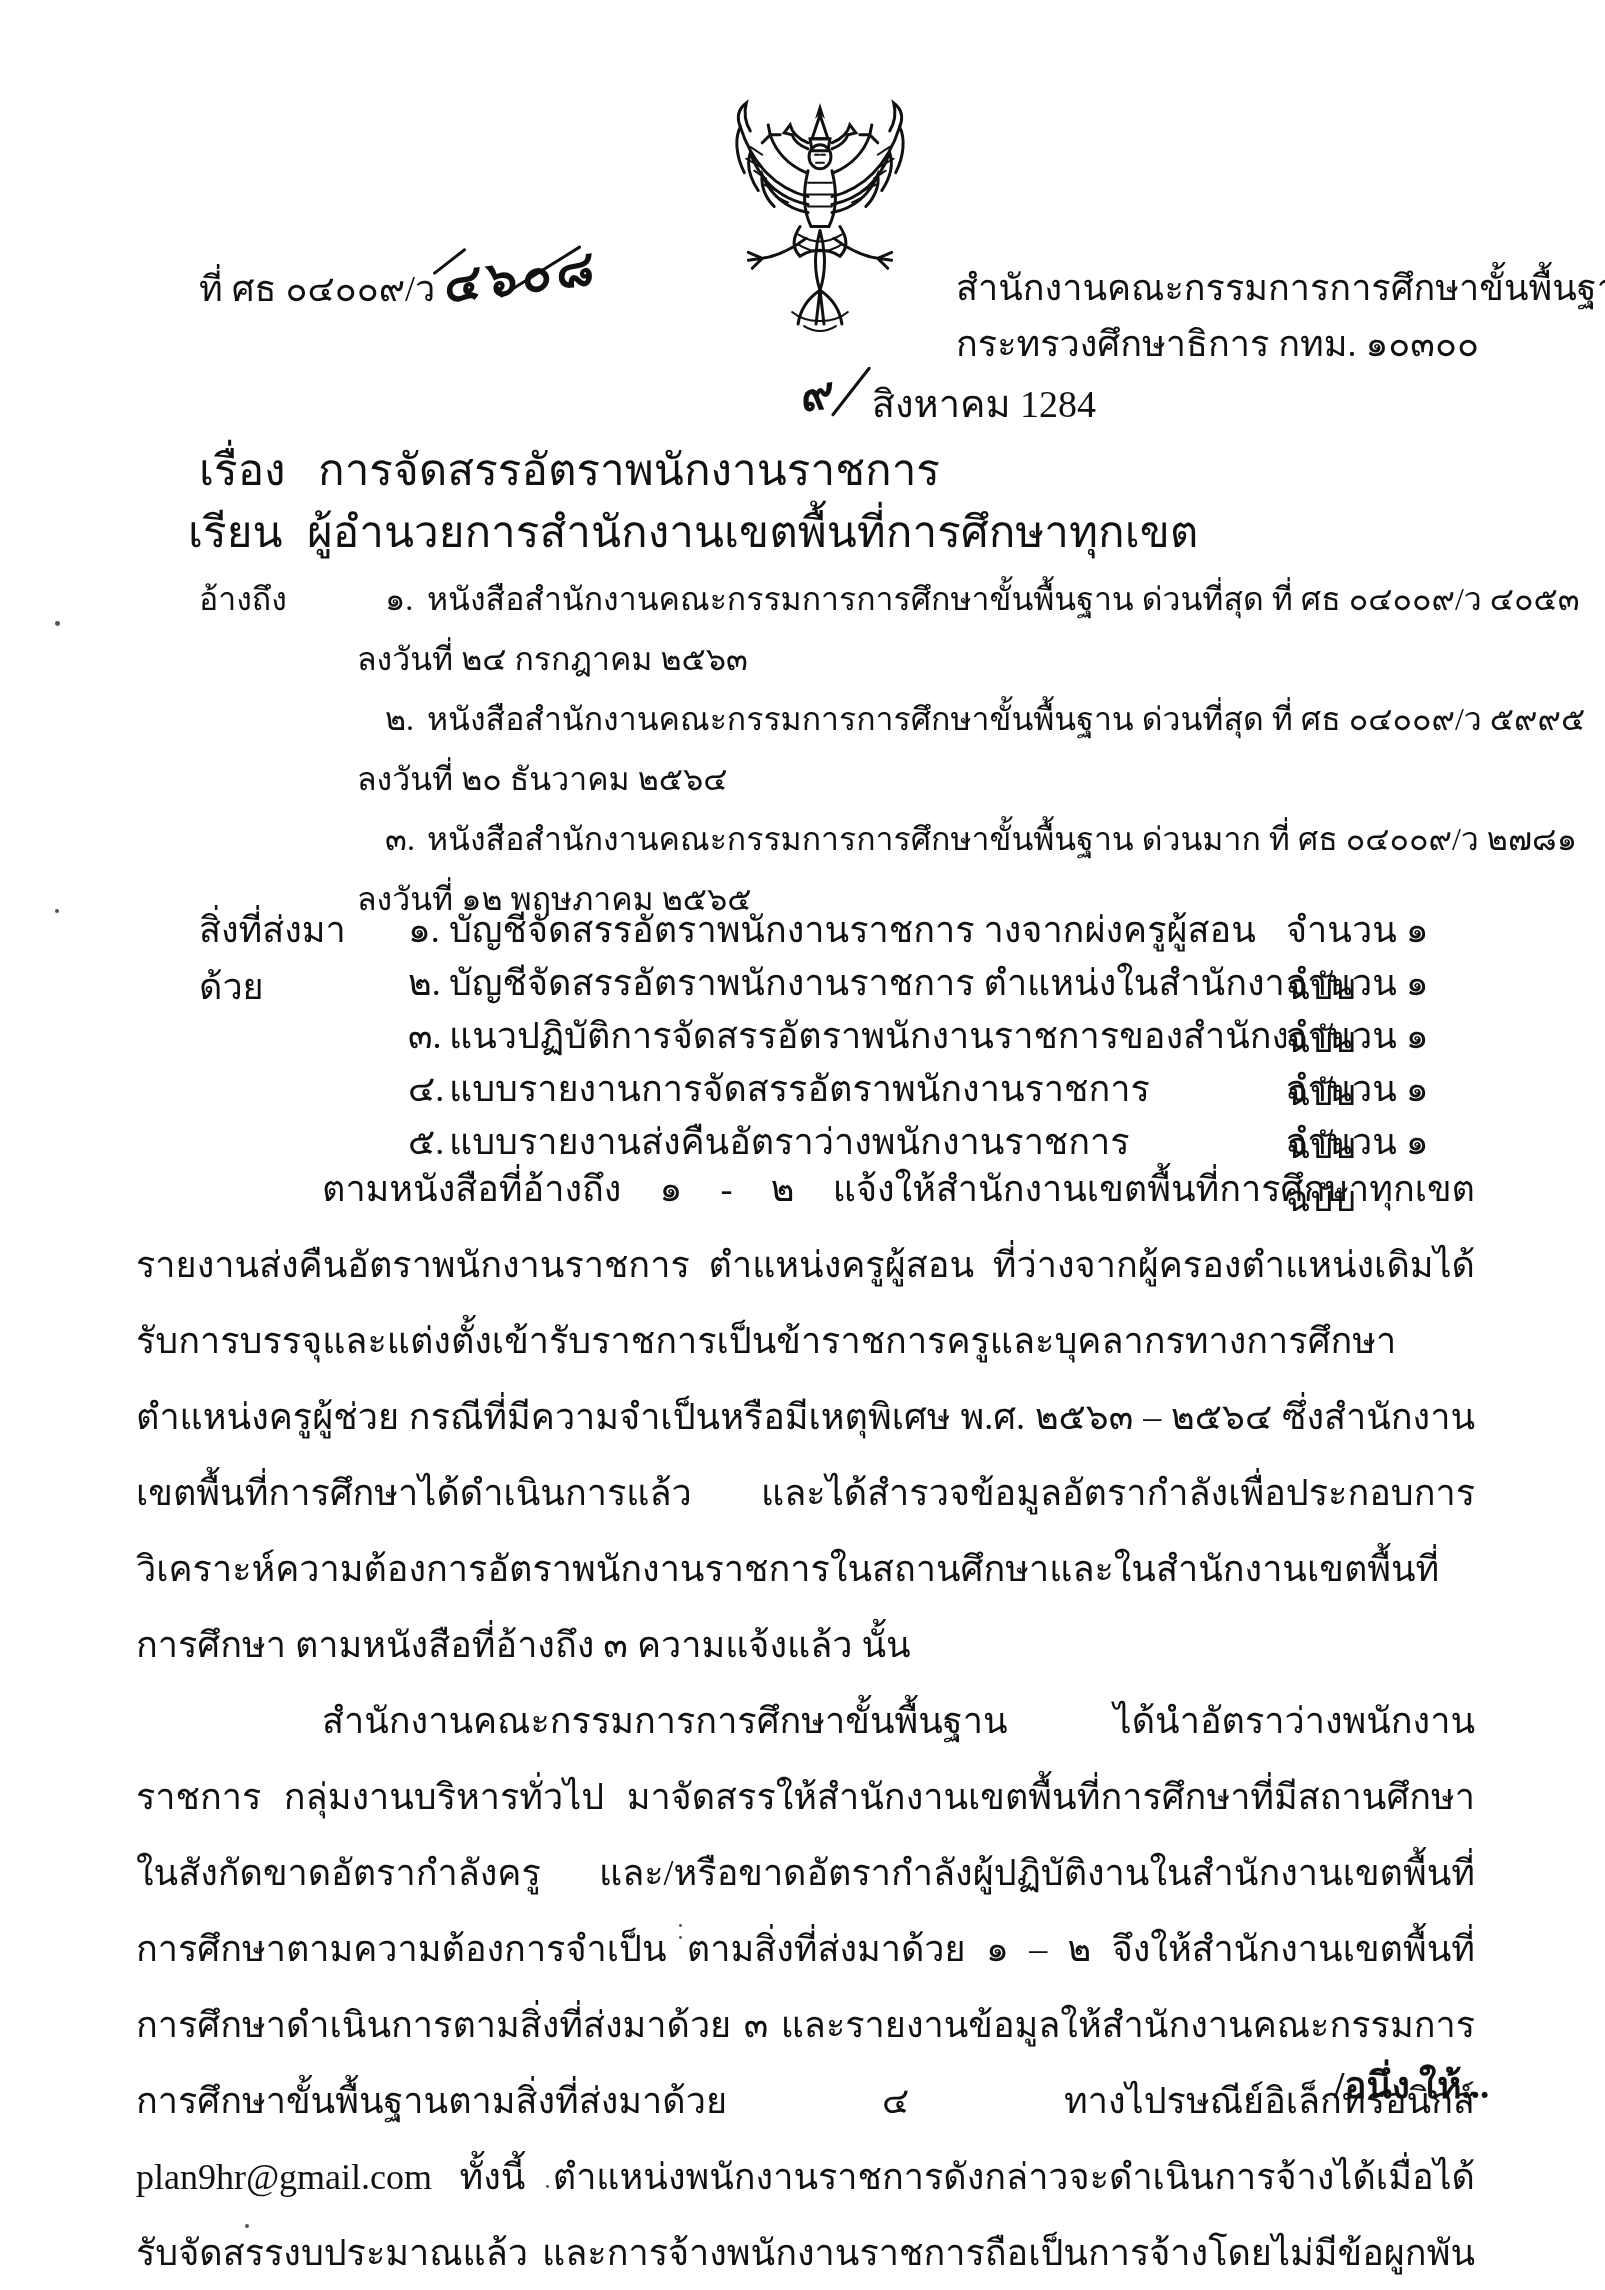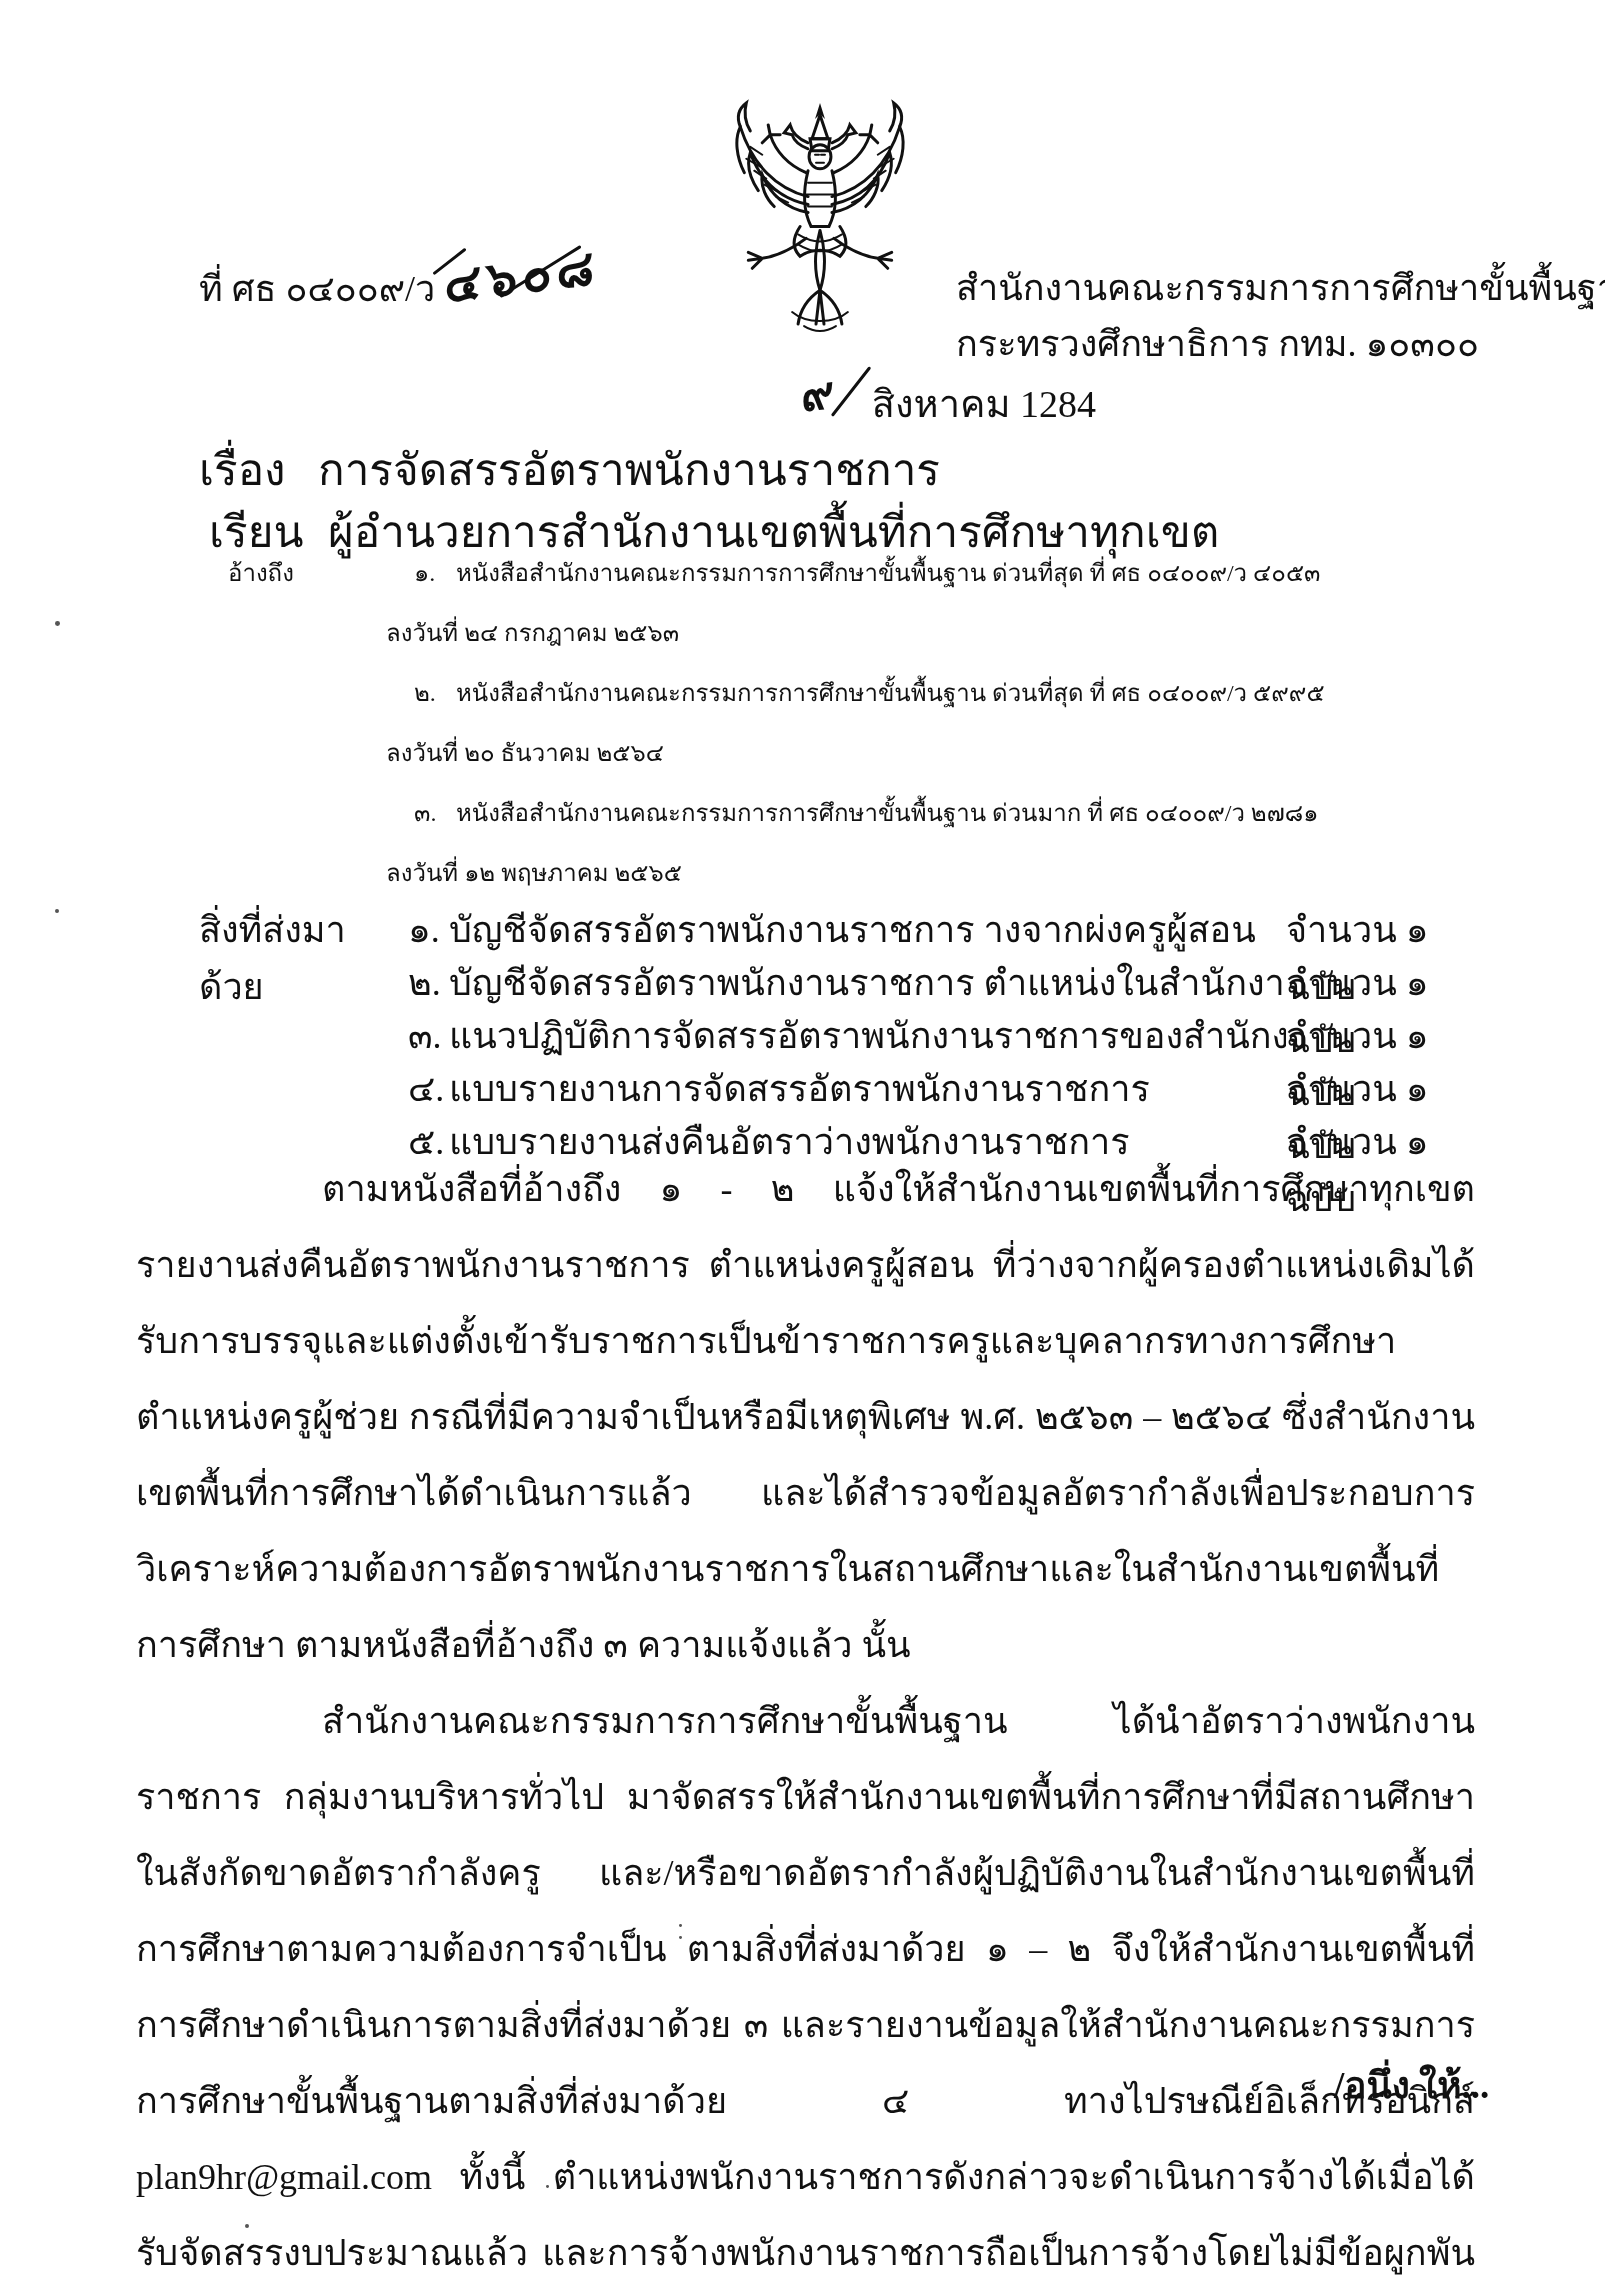--- a/index.html
+++ b/index.html
@@ -14,25 +14,25 @@
   .docno{left:199px;top:260px;font-size:36px;}
   .hand{display:inline-block;font-size:49px;letter-spacing:4.9px;transform:rotate(-7deg) skewX(-6deg);position:relative;top:-7.8px;font-weight:bold;}
   .flourish{position:absolute;background:#111;height:2.9px;border-radius:1.9px;}
   
   .org{left:956px;top:260px;font-size:36px;line-height:56px;white-space:nowrap;}
   
   .dateline{left:801px;top:380px;font-size:38px;white-space:nowrap;}
   .dateline .hand{font-size:45px;margin-right:33px;}
   
   .row-subject{left:199px;top:449px;}
-  .row-to{left:209px;top:511px;}
+  .row-to{left:188px;top:511px;}
   .lbl{display:inline-block;}
   .lbl-gap{display:inline-block;min-width:27px;}
   
-  .refs{left:199px;top:553px;width:1291px;font-size:24px;margin-left:29px;}
+  .refs{left:199px;top:573px;width:1291px;font-size:32px;}
   .ref-item{display:flex;margin:0 0 0 0;}
   .ref-item .rlabel{width:186px;flex:0 0 186px;}
   .ref-item .rnum{width:42px;flex:0 0 42px;}
   .ref-item .rtext{flex:1;white-space:nowrap;}
   .ref-line1{height:60px;}
   .ref-line2{height:60px;padding-left:158px;}
   
   .encl{left:199px;top:901px;width:1252px;font-size:36px;}
   .encl-row{display:flex;height:53px;align-items:flex-start;}
   .encl-row .elabel{width:209px;flex:0 0 209px;}

